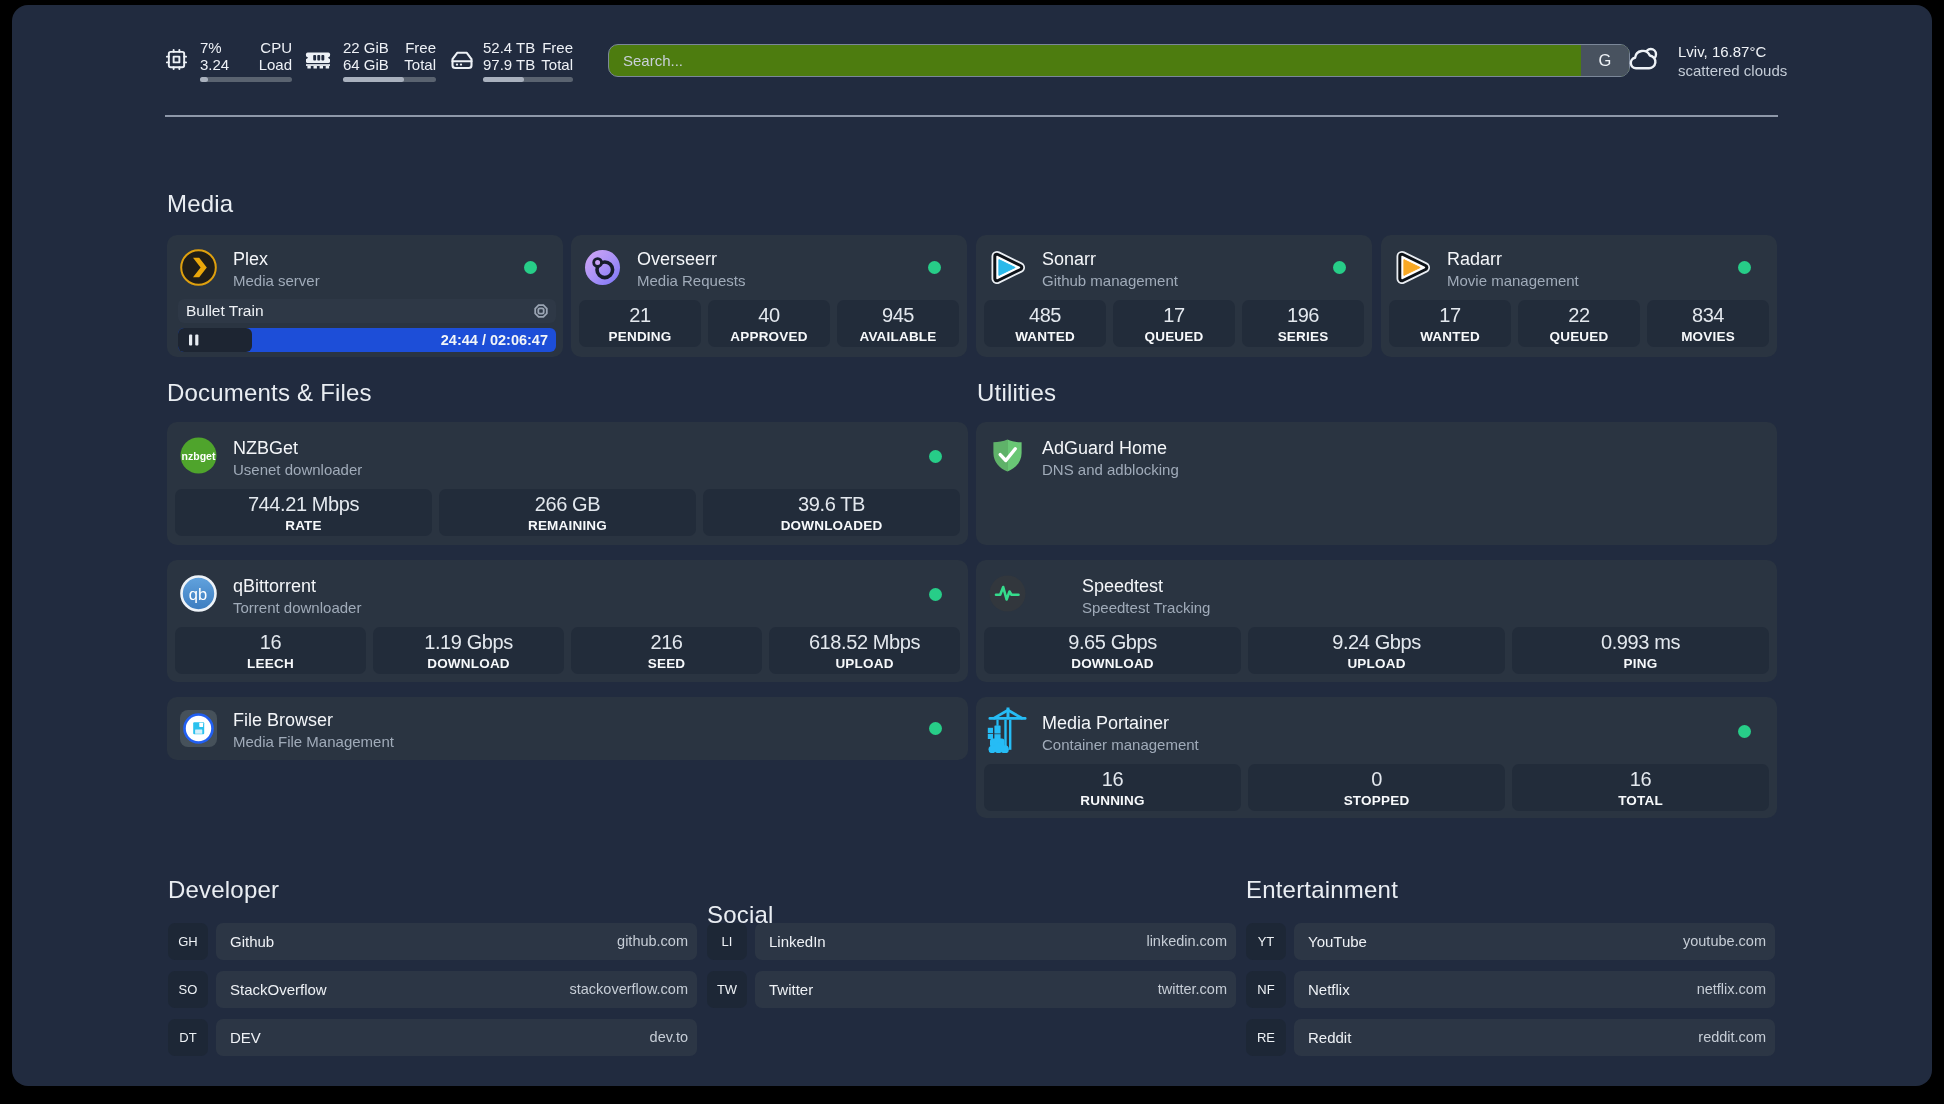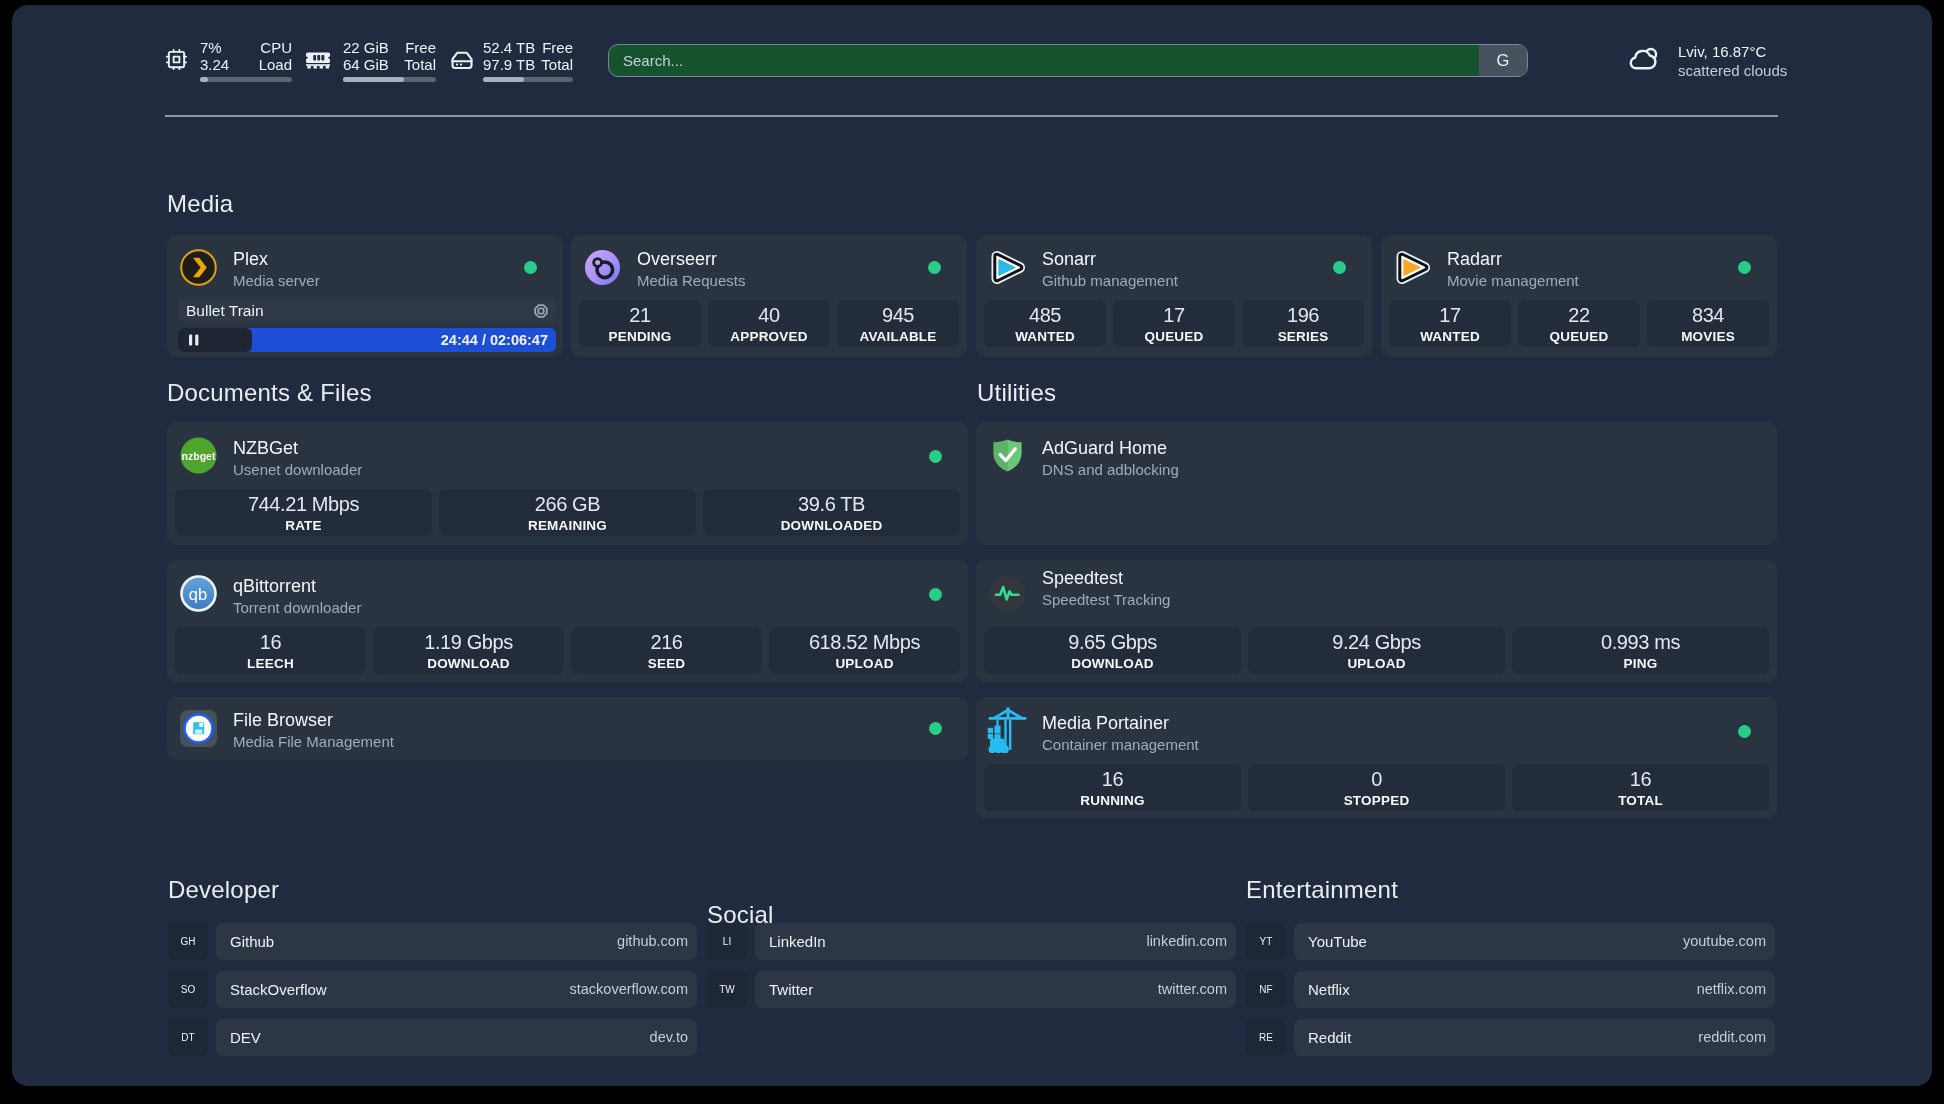--- a/index.html
+++ b/index.html
@@ -6,21 +6,21 @@
 html,body { background:#000; width:1944px; height:1104px; font-family:"Liberation Sans", sans-serif; }
 .page { position:absolute; left:12px; top:5px; width:1920px; height:1081px; background:#212b3f; border-radius:16px; overflow:hidden; }
 .abs { position:absolute; }
 
 .res { position:absolute; top:34px; height:46px; }
 .res svg { position:absolute; left:0; top:10px; }
 .rcol { position:absolute; top:0; }
 .rrow { display:flex; justify-content:space-between; font-size:15px; line-height:17px; color:#eef1f6; }
 .rbar { position:absolute; left:0; right:0; top:37.5px; height:5px; background:#5a6370; border-radius:2.5px; }
 .rfill { position:absolute; left:0; top:0; bottom:0; background:#a9b1be; border-radius:2.5px; }
-.search { position:absolute; left:596px; top:39px; width:920px; height:33px; background:#14532d; border:1.5px solid #7b8799; border-radius:10px; }
+.search { position:absolute; left:596px; top:39px; width:1022px; height:33px; background:#4d7c0f; border:1.5px solid #7b8799; border-radius:10px; }
 .search .ph { position:absolute; left:14px; top:0; line-height:31px; font-size:15px; color:#c9d0da; }
 .search .gseg { position:absolute; right:0; top:0; bottom:0; width:48px; background:#48525f; border-radius:0 8px 8px 0; text-align:center; line-height:30px; font-size:16.5px; color:#eef2f6; }
 .wtext { position:absolute; left:1666px; top:37px; text-align:left; }
 .wtext .l1 { font-size:15px; line-height:19px; color:#f0f3f7; }
 .wtext .l2 { font-size:15px; line-height:19px; color:#c4ccd7; }
 .hr { position:absolute; left:153px; top:110px; width:1613px; height:2px; background:#8e98a9; }
 
 .h2 { position:absolute; font-size:24px; line-height:30px; color:#e9edf2; font-weight:500; letter-spacing:0.2px; }
 
 .card { position:absolute; background:#2a3441; border-radius:10px; }
@@ -34,21 +34,21 @@
 .sbox .v { margin-top:3px; font-size:20px; line-height:25px; color:#e3e8ee; letter-spacing:-0.4px; }
 .sbox .l { font-size:13.5px; line-height:17px; font-weight:700; color:#f7f9fb; letter-spacing:0.2px; }
 
 .ppill { position:absolute; left:11px; right:7px; top:64px; height:24px; background:#2e3846; border-radius:6px; font-size:15.5px; color:#eef1f5; line-height:24px; }
 .ppill .nm { margin-left:8px; }
 .pplayer { position:absolute; left:11px; right:7px; top:93px; height:24px; background:#1d4ed8; border-radius:6px; }
 .pelap { position:absolute; left:0; top:0; bottom:0; width:74px; background:#1d2532; border-radius:6px; }
 .ptime { position:absolute; right:8px; top:0; line-height:24px; font-size:14.5px; font-weight:700; color:#f2f5f8; }
 
 .bmrow { position:absolute; height:37px; }
-.abbr { position:absolute; left:0; top:0; width:40px; height:37px; background:#1d2736; border-radius:7px; text-align:center; line-height:37px; font-size:10px; color:#edf1f5; }
+.abbr { position:absolute; left:0; top:0; width:40px; height:37px; background:#1d2736; border-radius:7px; text-align:center; line-height:37px; font-size:13px; color:#edf1f5; }
 .bpill { position:absolute; left:48px; right:0; top:0; height:37px; background:#2c3645; border-radius:7px; }
 .bpill .nm { position:absolute; left:14px; line-height:37px; font-size:15px; color:#eef1f5; }
 .bpill .url { position:absolute; right:9px; line-height:37px; font-size:14.5px; color:#c6cdd6; }
 </style>
 </head>
 <body>
 <div class="page">
 
 <div class="res" style="left:153px; width:127px;">
   <svg width="23" height="23" viewBox="0 0 24 24" fill="none" stroke="#edf1f6" stroke-width="2" stroke-linecap="round" stroke-linejoin="round" style="top:9px;">
@@ -350,21 +350,21 @@
         <div class="t">AdGuard Home</div>
         <div class="s">DNS and adblocking</div>
       </div>
 </div>
 
 <div class="card" style="left:964px; top:555px; width:801px; height:122px;">
   <svg class="icw" style="top:15px;" viewBox="0 0 37 37">
     <circle cx="18.5" cy="18.5" r="18" fill="#32373d"></circle>
     <path d="M7 19.8 h4.2 l3-7.8 3.4 12.5 2.9-8 2 3.2 h7" fill="none" stroke="#35dc8c" stroke-width="2.6" stroke-linecap="round" stroke-linejoin="round"></path>
   </svg>
-  <div class="tblock" style="top:7px;">
+  <div class="tblock" style="top:15px;margin-left:40px;">
         <div class="t">Speedtest</div>
         <div class="s">Speedtest Tracking</div>
       </div>
   <div class="stats" style="top:67px;">
     <div class="sbox">
           <div class="v">9.65 Gbps</div>
           <div class="l">DOWNLOAD</div>
         </div>
     <div class="sbox">
           <div class="v">9.24 Gbps</div>

